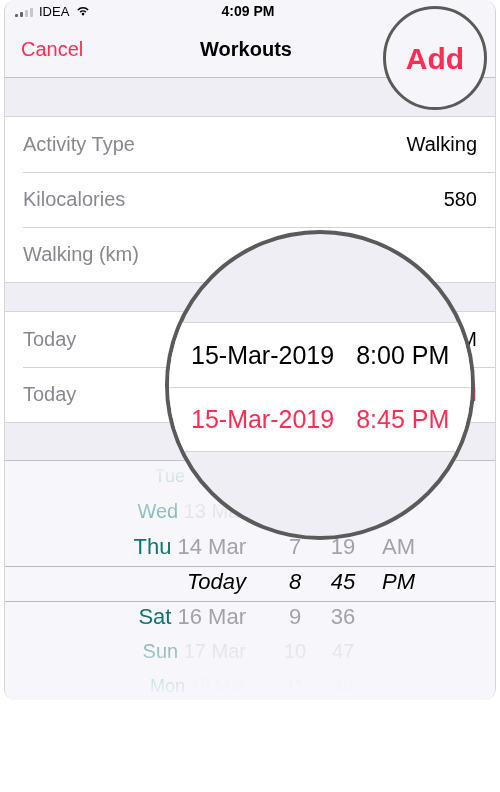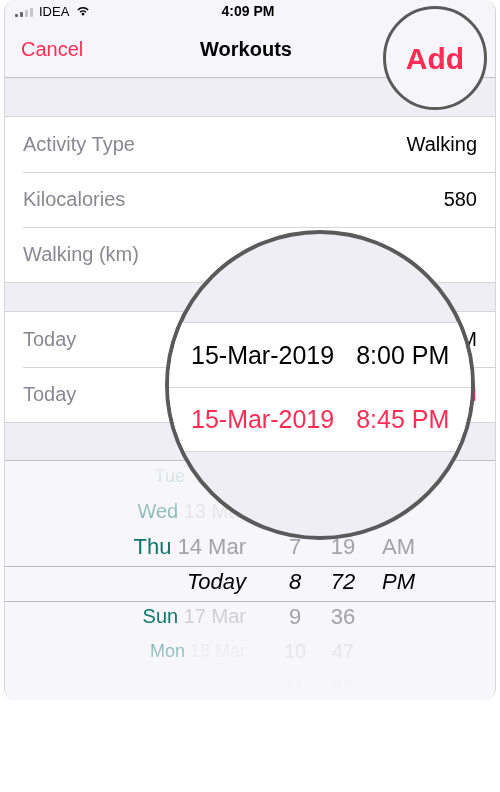--- a/index.html
+++ b/index.html
@@ -262,37 +262,38 @@
     </div>
   </div>
 
   <div class="picker">
     <div class="picker-grid" id="picker-grid">
         <div class="col date">
           <div class="pitem dimmer"><span class="wd">Tue </span>12 Mar</div>
           <div class="pitem dim"><span class="wd">Wed </span>13 Mar</div>
           <div class="pitem"><span class="wd">Thu </span>14 Mar</div>
           <div class="pitem sel">Today</div>
+          <div class="pitem"><span class="wd">Sat </span>16 Mar</div>
           <div class="pitem dim"><span class="wd">Sun </span>17 Mar</div>
           <div class="pitem dimmer"><span class="wd">Mon </span>18 Mar</div>
         </div>
         <div class="col hr">
           <div class="pitem dimmer">5</div>
           <div class="pitem dim">6</div>
           <div class="pitem">7</div>
           <div class="pitem sel">8</div>
           <div class="pitem">9</div>
           <div class="pitem dim">10</div>
           <div class="pitem dimmer">11</div>
         </div>
         <div class="col min">
           <div class="pitem dimmer">42</div>
           <div class="pitem dim">43</div>
           <div class="pitem">19</div>
-          <div class="pitem sel">72</div>
+          <div class="pitem sel">45</div>
           <div class="pitem">36</div>
           <div class="pitem dim">47</div>
           <div class="pitem dimmer">48</div>
         </div>
         <div class="col ampm">
           <div class="pitem dimmer"></div>
           <div class="pitem dim"></div>
           <div class="pitem">AM</div>
           <div class="pitem sel">PM</div>
           <div class="pitem"></div>

